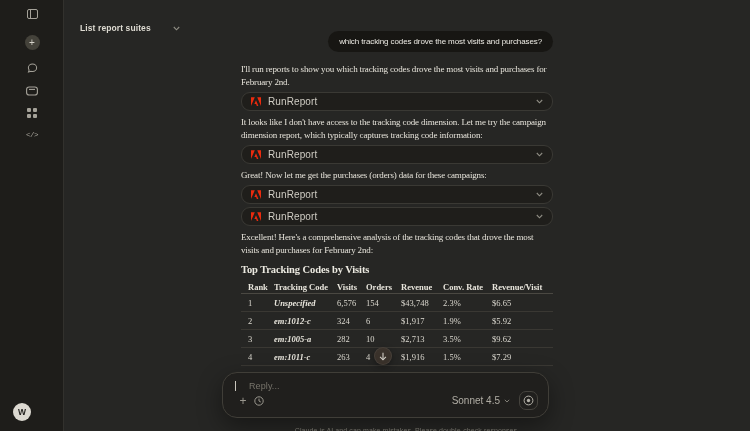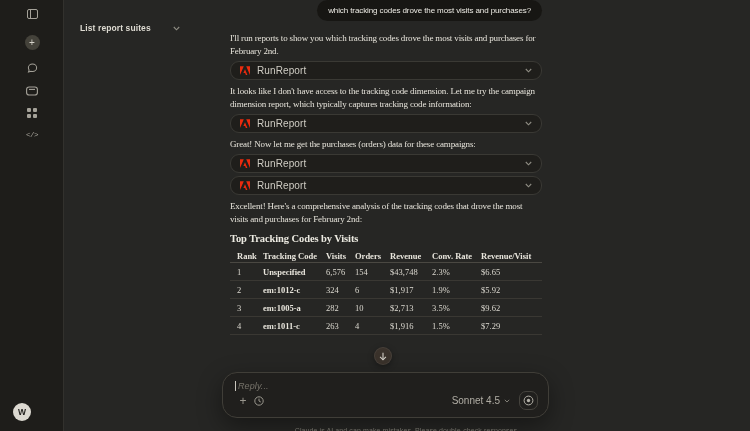--- a/index.html
+++ b/index.html
@@ -24,56 +24,56 @@
             background:#dcd9d1; color:#23221f; font-size:8.5px; font-weight:bold;
             display:flex; align-items:center; justify-content:center; cursor:pointer; }
 
   
   .topbar { position:absolute; left:80px; top:17px; height:22px; display:flex; align-items:center;
             gap:22px; cursor:pointer;justify-content:center; }
   .topbar-label { font-size:8.5px; font-weight:bold; color:#dedbd2; letter-spacing:0.1px; }
   .chev { color:#8f8d84; display:flex; }
 
   
-  .chat-col { position:absolute; left:230px; top:0; width:312px; }
+  .chat-col { position:absolute; left:241px; top:0; width:312px; padding-top:31px; }
   .bubble-row { display:flex; justify-content:flex-end; }
   .user-bubble { background:#171613; border-radius:12px; padding:6px 11px 6px 11px;
                  font-size:8px; color:#edebe4; letter-spacing:-0.1px; line-height:9px; }
   .para { font-family:"Liberation Serif", serif; font-size:9px; line-height:13px;
           letter-spacing:-0.15px; color:#e6e3da; margin-top:5px; }
   .para.first { margin-top:11px; }
   .tool-bar { margin-top:3px; height:19px; border:1px solid #3a3934; background:#1f1e1b;
               border-radius:9px; display:flex; align-items:center; padding:0 9px; gap:7px;
               cursor:pointer; }
   .tool-label { font-size:10px; color:#cfccc3; flex:1; letter-spacing:0.1px; }
   .adobe-logo { width:10px; height:9px; display:flex; }
   .tbl-heading { font-family:"Liberation Serif", serif; font-weight:bold; font-size:10.5px;
                  color:#eceae1; margin-top:7px; letter-spacing:-0.1px; }
 
   
   .report-table { margin-top:5px; font-family:"Liberation Serif", serif; font-size:8.5px;
                   color:#dcd9d0; }
   .trow { display:grid; grid-template-columns:26px 63px 29px 35px 42px 49px auto;
           padding-left:7px; align-items:center; height:18px; border-bottom:1px solid #3a3833; }
   .trow.thead { height:14px; font-weight:bold; color:#e8e5dc; border-bottom:1px solid #4a4842; }
-  .trow .code { font-weight:bold; color:#e8e5dc; }
+  .trow .code { font-weight:bold; color:#e8e5dc;font-style:italic; }
 
   
   .scroll-btn { position:absolute; left:374px; top:347px; width:18px; height:18px; border-radius:50%;
                 background:#3a322b; border:1px solid rgba(255,255,255,0.07); display:flex;
                 align-items:center; justify-content:center; color:#d5d2c9; cursor:pointer;
                 box-shadow:0 2px 6px rgba(0,0,0,0.35); z-index:5; }
 
   
   .composer { position:absolute; left:222px; top:372px; width:327px; height:46px;
               background:#201f1d; border:1px solid #403e38; border-radius:15px; z-index:10;
               box-shadow:0 8px 24px rgba(0,0,0,0.4); padding:8px 12px 6px 12px; }
   .composer-input { display:flex; align-items:center; gap:1px; cursor:text; }
   .caret { width:1px; height:10px; background:#c9c6bd; }
-  .placeholder { font-size:9px; color:#77746b; letter-spacing:0.1px; padding-left:1px;font-style:italic; }
+  .placeholder { font-size:9px; color:#77746b; letter-spacing:0.1px; padding-left:12px; }
   .composer-row { position:absolute; left:12px; right:10px; bottom:7px; display:flex;
                   align-items:center; }
   .c-icon { width:16px; height:16px; display:flex; align-items:center; justify-content:center;
             color:#9a978e; cursor:pointer; }
   .c-plus { font-size:12px; line-height:1; font-weight:400; }
   .c-spacer { flex:1; }
   .model-select { display:flex; align-items:center; gap:4px; color:#b0ada4; font-size:10px;
                   margin-right:9px; cursor:pointer; }
   .voice-btn { width:19px; height:19px; border:1px solid #45433d; border-radius:7px;
                display:flex; align-items:center; justify-content:center; color:#b5b2a9;

